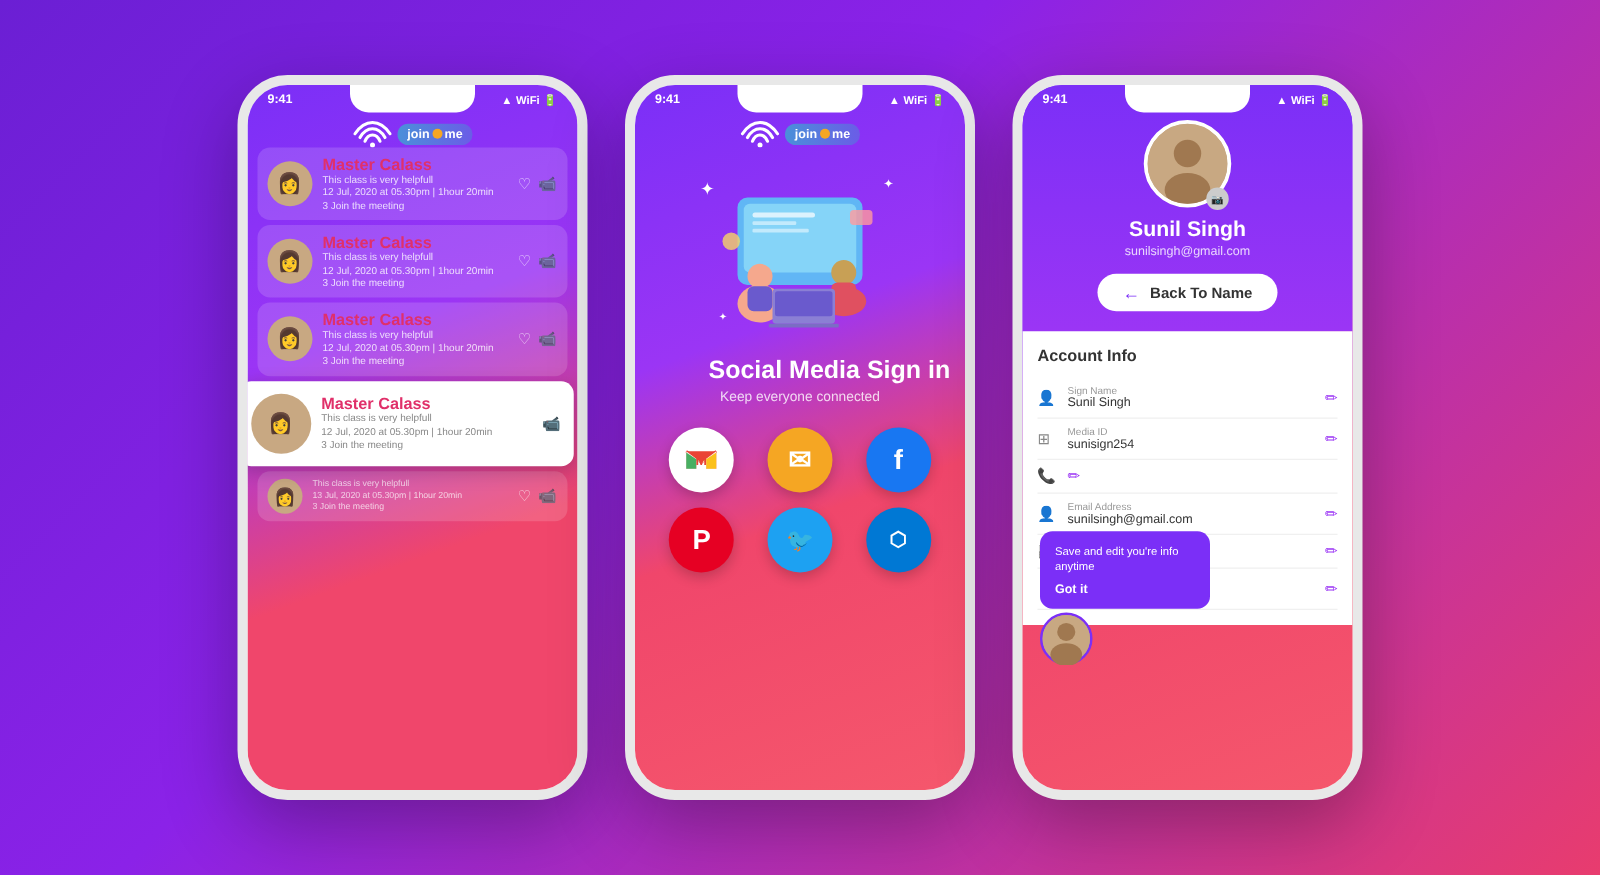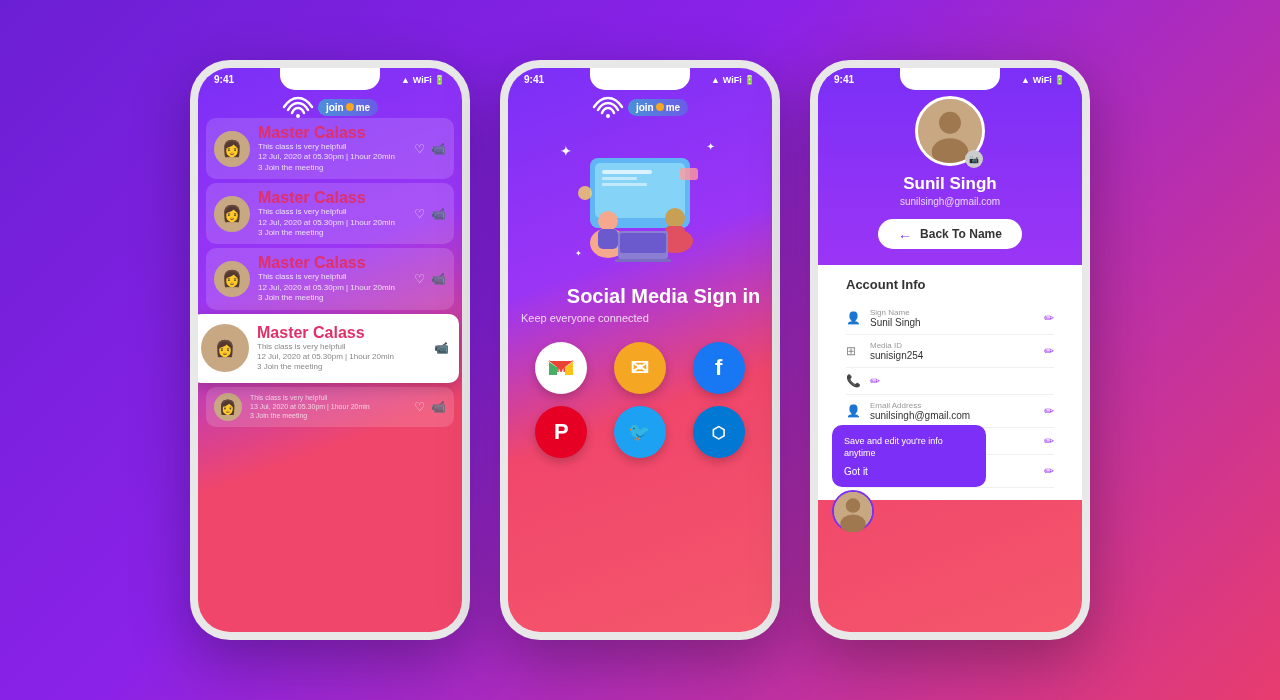--- a/index.html
+++ b/index.html
@@ -137,21 +137,21 @@
       align-items: center;
       justify-content: center;
       font-size: 16px;
     }
     .meeting-avatar.large {
       width: 48px;
       height: 48px;
     }
     .meeting-info { flex: 1; }
     .meeting-name {
-      font-size: 16px;
+      font-size: 13px;
       font-weight: bold;
       color: #e0306a;
     }
     .meeting-item.highlighted .meeting-name { color: #e0306a; }
     .meeting-desc {
       font-size: 8px;
       color: rgba(255,255,255,0.8);
       line-height: 1.3;
     }
     .meeting-item.highlighted .meeting-desc { color: #666; }
@@ -199,26 +199,25 @@
 
     .social-title {
       text-align: center;
       color: white;
       font-size: 20px;
       font-weight: bold;
       margin-top: 12px;
       padding-left: 47px;
     }
     .social-subtitle {
-      text-align: left;
+      text-align: center;
       color: rgba(255,255,255,0.8);
       font-size: 11px;
       margin-top: 4px;
       margin-bottom: 18px;
-      padding-left: 13px;
     }
     .social-icons-grid {
       display: grid;
       grid-template-columns: repeat(3, 1fr);
       gap: 12px;
       padding: 0 20px;
     }
     .social-icon-btn {
       width: 52px;
       height: 52px;
@@ -306,21 +305,21 @@
       color: #333;
     }
     .back-arrow {
       color: #7b2ff7;
       font-size: 14px;
     }
 
     .account-info-section {
       background: white;
       flex: 1;
-      padding: 12px 28px;
+      padding: 12px 12px;
       overflow-y: auto;
     }
     .account-info-title {
       font-size: 13px;
       font-weight: bold;
       color: #333;
       margin-bottom: 10px;
     }
     .info-row {
       display: flex;
@@ -338,26 +337,26 @@
     
     .tooltip-popup {
       position: absolute;
       bottom: 145px;
       left: 14px;
       background: #7b2ff7;
       color: white;
       border-radius: 10px;
       padding: 10px 12px;
       font-size: 9px;
-      width: 154px;
+      width: 136px;
       z-index: 20;
     }
     .tooltip-text { margin-bottom: 6px; line-height: 1.4; }
     .tooltip-gotit {
-      font-weight: normal;
+      font-weight: bold;
       font-size: 10px;
       cursor: pointer;
     }
     .tooltip-arrow-avatar {
       position: absolute;
       bottom: 100px;
       left: 14px;
       width: 42px;
       height: 42px;
       border-radius: 50%;

